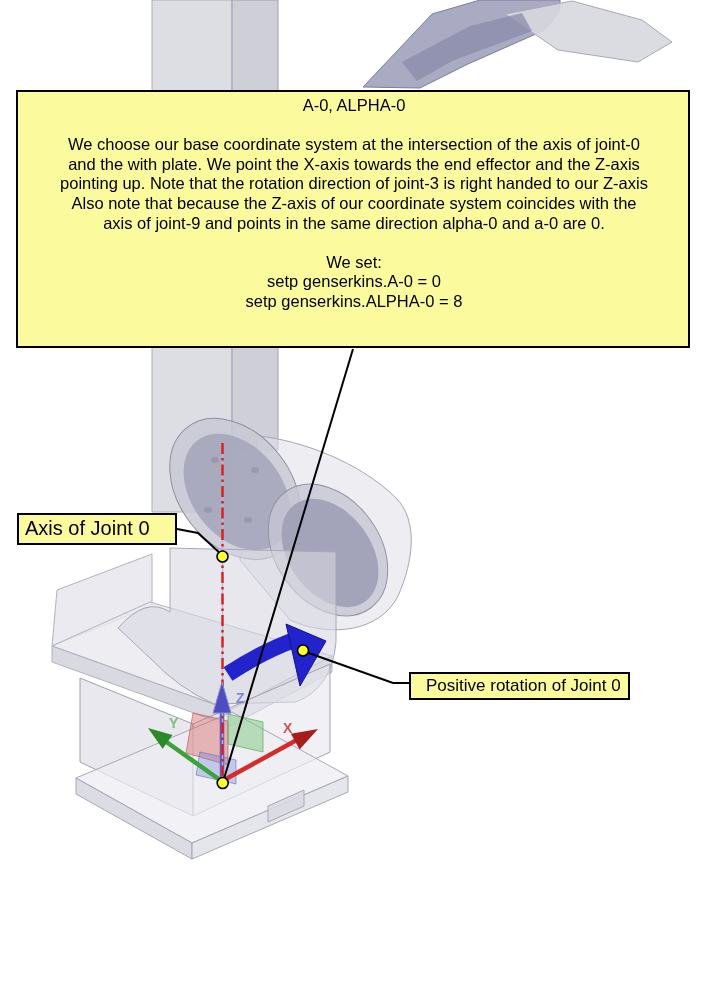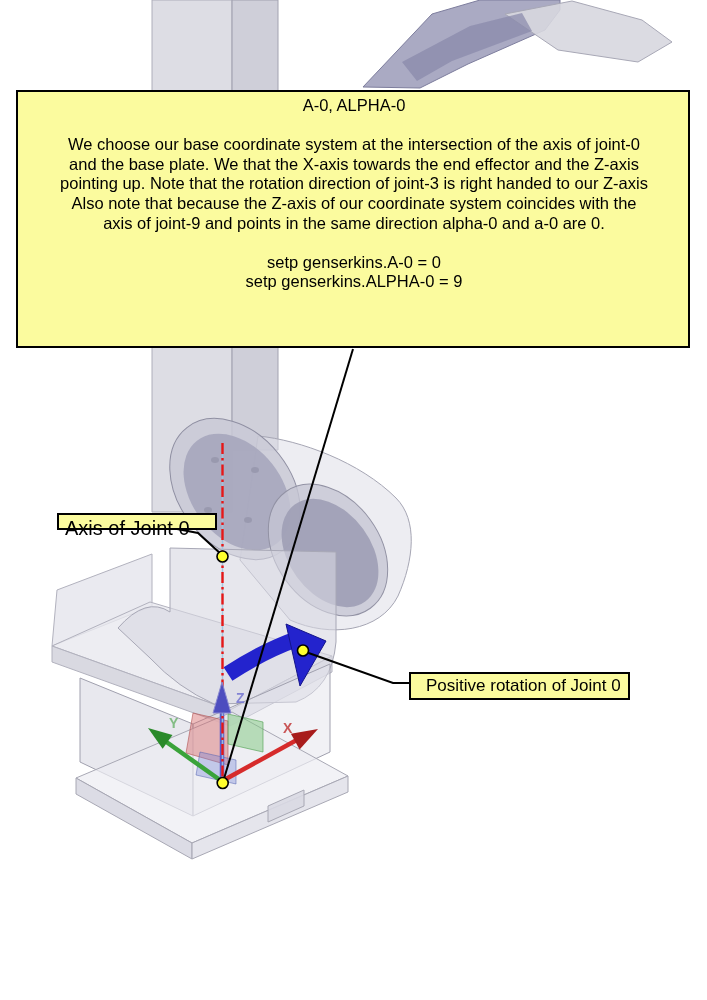--- a/index.html
+++ b/index.html
@@ -6,22 +6,22 @@
   .stage{position:relative;width:707px;height:1000px;background:#ffffff;overflow:hidden;
          font-family:"Liberation Sans",sans-serif;}
   .scene{position:absolute;left:0;top:0;width:707px;height:1000px;}
   .note{position:absolute;left:16px;top:90px;width:674px;height:258px;box-sizing:border-box;
         background:#fbfb9e;border:2px solid #000;padding:4px 4px 0 6px;
         font-size:16.5px;line-height:19.6px;color:#000;}
   .note-line{white-space:nowrap;height:19.6px;text-align:center;}
   .spacer{height:19.6px;}
   .callout{position:absolute;box-sizing:border-box;background:#fbfb9e;border:2px solid #000;
            color:#000;white-space:nowrap;}
-  .axis-callout{left:17px;top:513px;width:160px;height:17px;font-size:20px;line-height:27px;
-                padding-left:6px;margin-left:40px;}
+  .axis-callout{left:17px;top:513px;width:160px;height:32px;font-size:20px;line-height:27px;
+                padding-left:6px;}
   .rot-callout{left:409px;top:672px;width:221px;height:28px;font-size:17px;line-height:23px;
                padding-left:15px;}
   text.axis-letter{font-family:"Liberation Sans",sans-serif;font-size:14px;font-weight:bold;}
 </style>
 </head>
 <body>
 
 <div class="stage">
 
   <svg class="scene" viewBox="0 0 707 1000" xmlns="http://www.w3.org/2000/svg">
@@ -111,25 +111,26 @@
       <circle cx="222.5" cy="556.5" r="5.5"></circle>
       <circle cx="303" cy="650.5" r="5.5"></circle>
       <circle cx="222.7" cy="783" r="5.5"></circle>
     </g>
   </svg>
 
   <div class="note">
     <div class="note-line">A-0, ALPHA-0</div>
     <div class="note-line spacer"></div>
     <div class="note-line">We choose our base coordinate system at the intersection of the axis of joint-0</div>
-    <div class="note-line">and the base plate. We that the X-axis towards the end effector and the Z-axis</div>
+    <div class="note-line">and the with plate. We point the X-axis towards the end effector and the Z-axis</div>
     <div class="note-line">pointing up. Note that the rotation direction of joint-3 is right handed to our Z-axis</div>
     <div class="note-line">Also note that because the Z-axis of our coordinate system coincides with the</div>
     <div class="note-line">axis of joint-9 and points in the same direction alpha-0 and a-0 are 0.</div>
     <div class="note-line spacer"></div>
+    <div class="note-line">We set:</div>
     <div class="note-line">setp genserkins.A-0 = 0</div>
-    <div class="note-line">setp genserkins.ALPHA-0 = 9</div>
+    <div class="note-line">setp genserkins.ALPHA-0 = 8</div>
   </div>
 
   <div class="callout axis-callout">Axis of Joint 0</div>
   <div class="callout rot-callout">Positive rotation of Joint 0</div>
 
 </div>
 
 </body></html>

